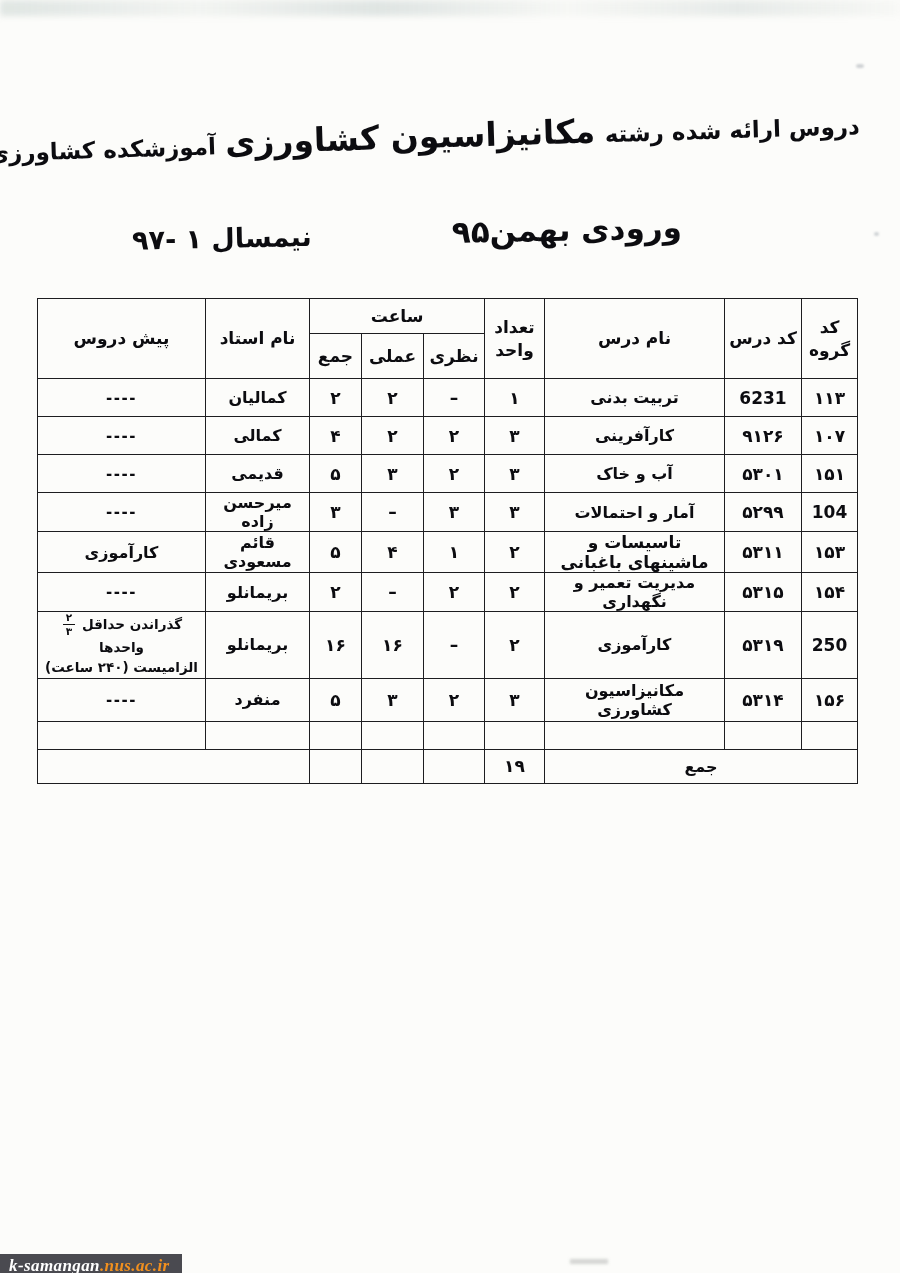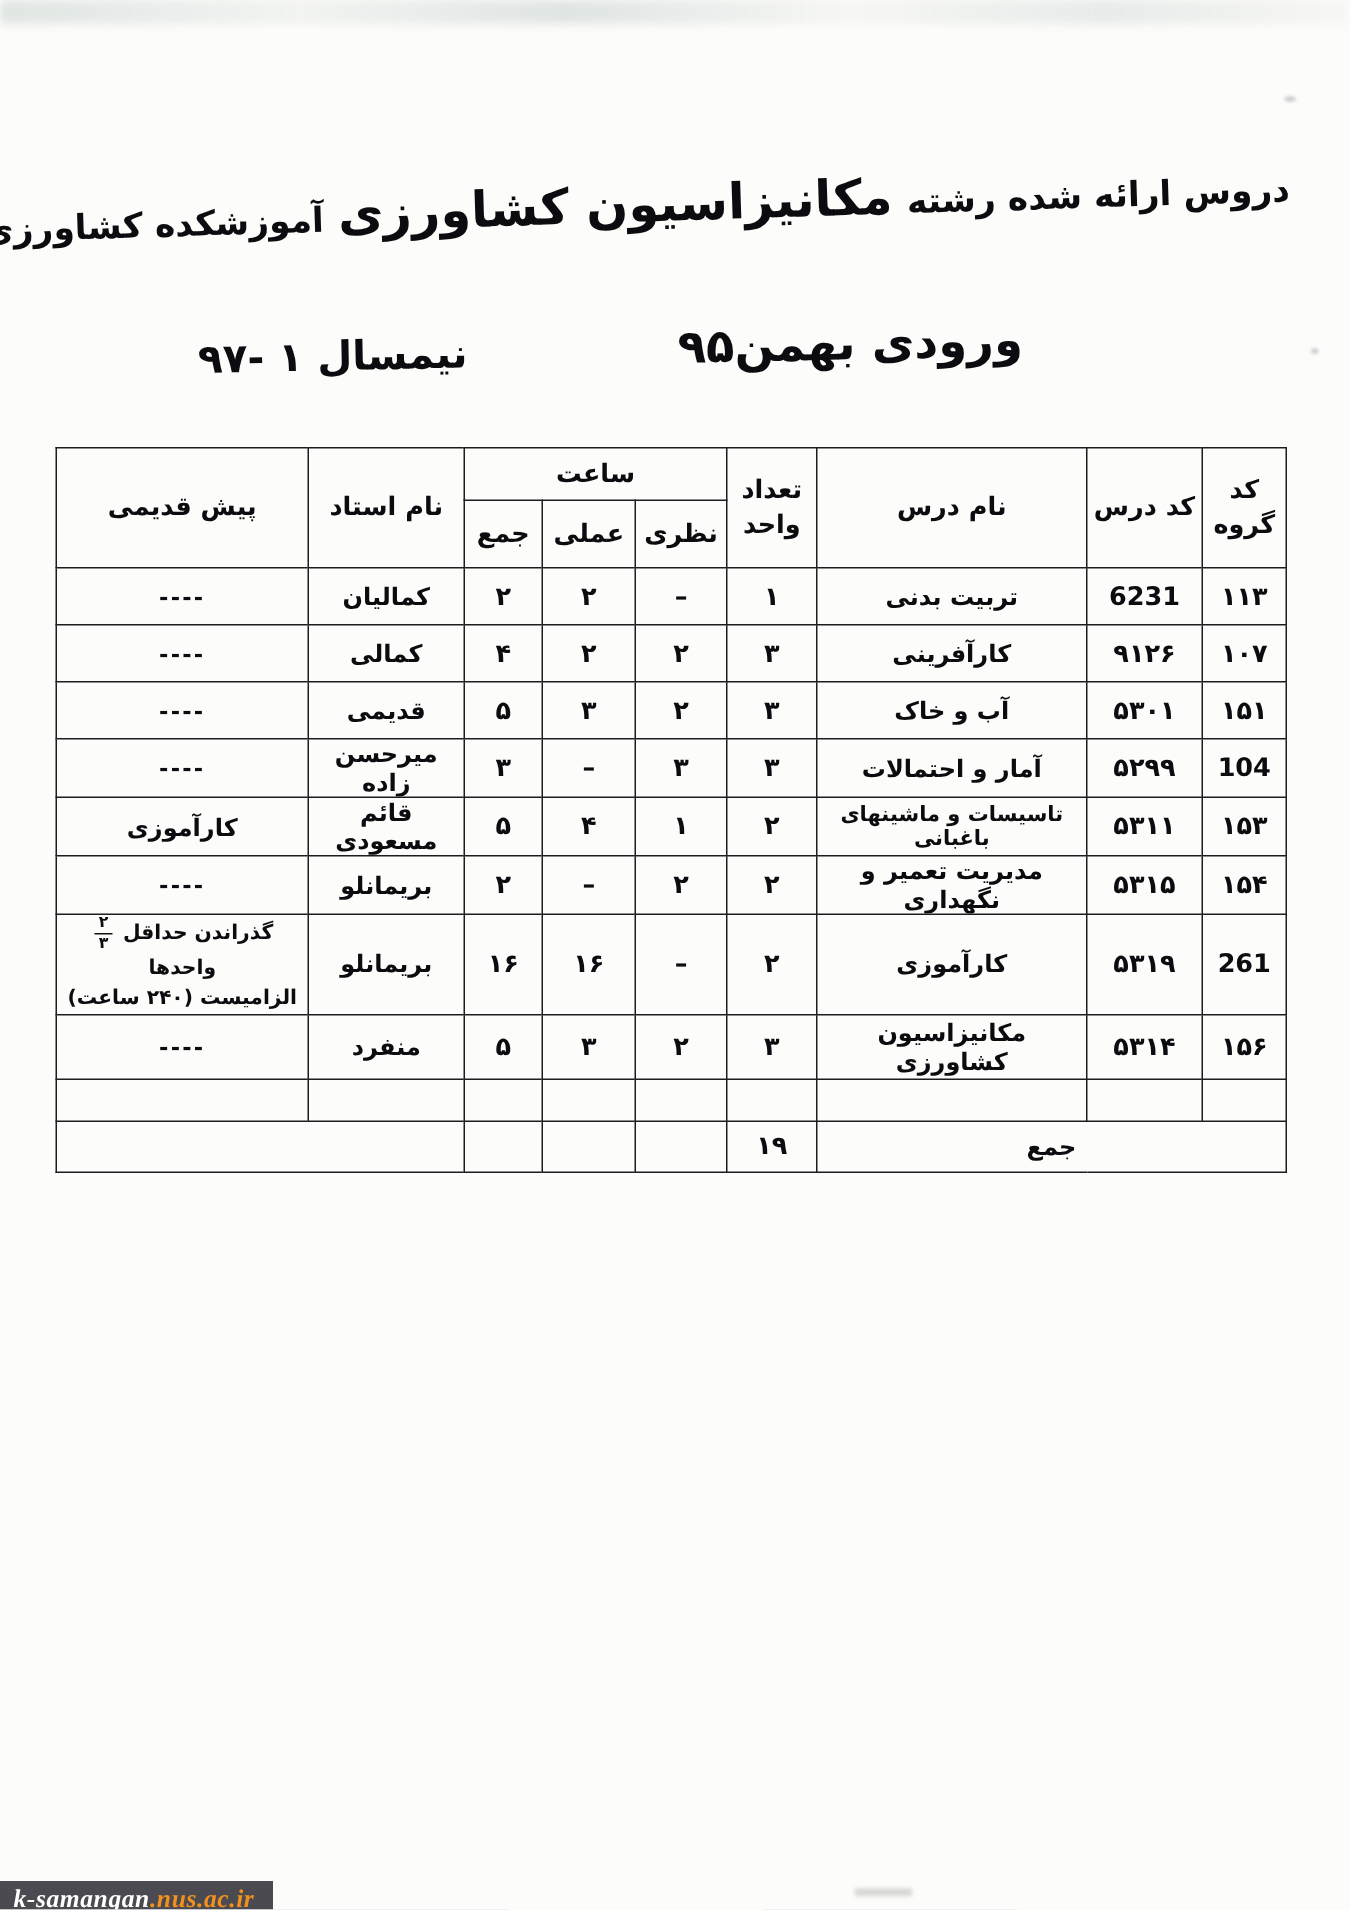--- a/index.html
+++ b/index.html
@@ -124,21 +124,21 @@
         <col style="width:168px">
     </colgroup>
     <thead>
       <tr class="hdr1">
         <th rowspan="2">کد گروه</th>
         <th rowspan="2">کد درس</th>
         <th rowspan="2">نام درس</th>
         <th rowspan="2">تعداد واحد</th>
         <th colspan="3">ساعت</th>
         <th rowspan="2">نام استاد</th>
-        <th rowspan="2">پیش قدیمی</th>
+        <th rowspan="2">پیش دروس</th>
       </tr>
       <tr class="hdr2">
         <th>نظری</th>
         <th>عملی</th>
         <th>جمع</th>
       </tr>
     </thead>
     <tbody>
       <tr class="row">
         <td class="num">۱۱۳</td>
@@ -180,41 +180,41 @@
         <td class="num">۳</td>
         <td class="num">۳</td>
         <td class="num">–</td>
         <td class="num">۳</td>
         <td>میرحسن زاده</td>
         <td class="dashes">----</td>
       </tr>
       <tr class="row">
         <td class="num">۱۵۳</td>
         <td class="num">۵۳۱۱</td>
-        <td style="font-size:14px">تاسیسات و ماشینهای باغبانی</td>
+        <td style="font-size:17px">تاسیسات و ماشینهای باغبانی</td>
         <td class="num">۲</td>
         <td class="num">۱</td>
         <td class="num">۴</td>
         <td class="num">۵</td>
         <td>قائم مسعودی</td>
         <td>کارآموزی</td>
       </tr>
       <tr class="row">
         <td class="num">۱۵۴</td>
         <td class="num">۵۳۱۵</td>
         <td>مدیریت تعمیر و نگهداری</td>
         <td class="num">۲</td>
         <td class="num">۲</td>
         <td class="num">–</td>
         <td class="num">۲</td>
         <td>بریمانلو</td>
         <td class="dashes">----</td>
       </tr>
       <tr class="row-tall">
-        <td class="num">261</td>
+        <td class="num">250</td>
         <td class="num">۵۳۱۹</td>
         <td>کارآموزی</td>
         <td class="num">۲</td>
         <td class="num">–</td>
         <td class="num">۱۶</td>
         <td class="num">۱۶</td>
         <td>بریمانلو</td>
         <td>
           <div class="prereq-note">
             <span>گذراندن حداقل</span>

